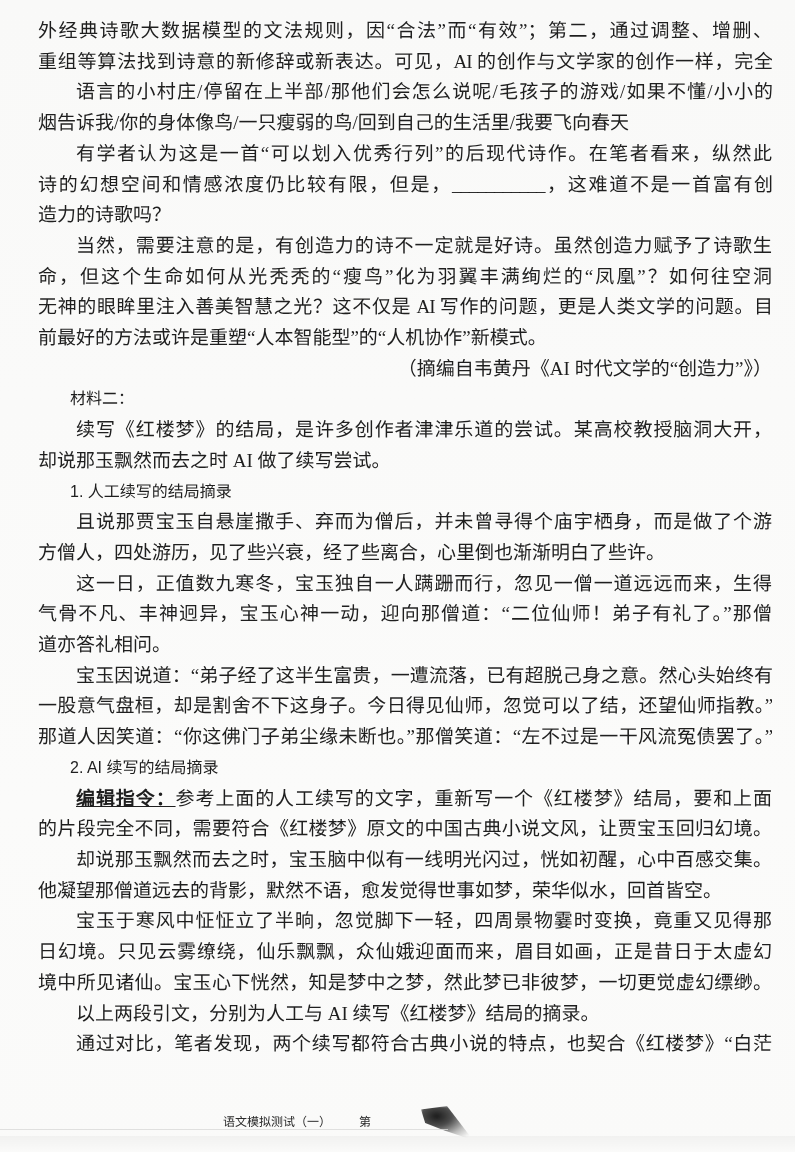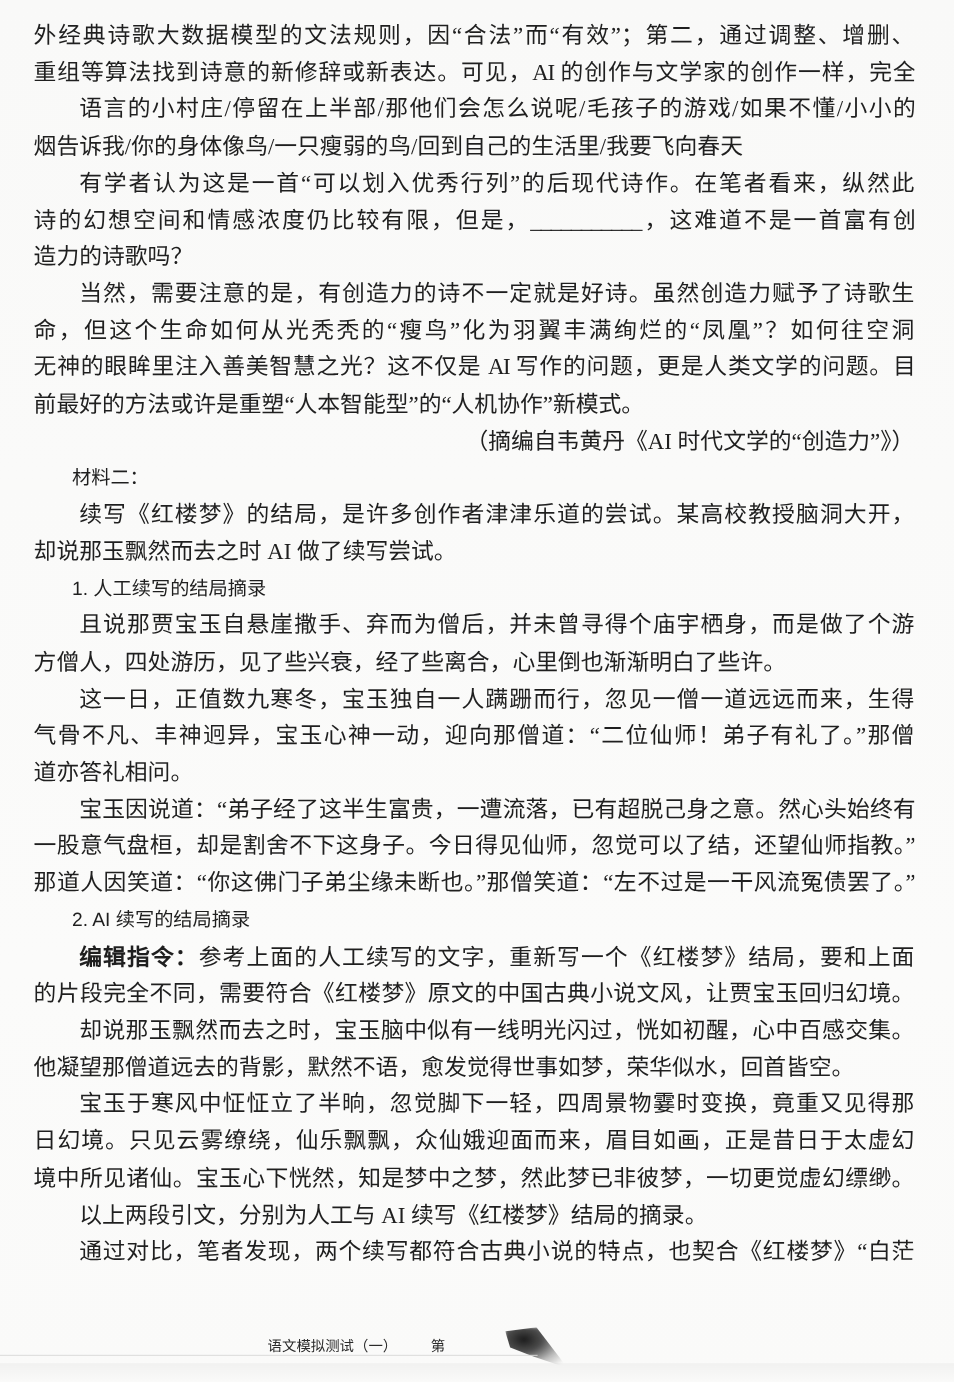--- a/index.html
+++ b/index.html
@@ -15,41 +15,41 @@
     color: #1f1f1f;
   }
   .page {
     position: relative;
     width: 795px;
     height: 1152px;
     background: linear-gradient(180deg, #f9f9f8 0%, #fbfbfa 70%, #fafaf9 100%);
   }
   .text-block {
     position: absolute;
-    left: 28px;
+    left: 38px;
     top: 16px;
     width: 734px;
   }
   .ln {
     font-size: 19px;
     line-height: 30.7px;
     white-space: nowrap;
     text-align: justify;
     text-align-last: justify;
     overflow: hidden;
   }
   .ln.e, .ln.ie, .ln.h { text-align-last: left; }
   .ln.ji, .ln.ie, .ln.h { text-indent: 2em; }
   .ln.r { text-align-last: right; }
   .ln.h {
     font-weight: normal;
     font-family: "Liberation Sans", "DejaVu Sans", sans-serif;
     font-size: 16px;
   }
-  .ln b { font-weight: bold; }
+  .ln b { font-weight: bold; text-decoration: underline; }
   .ln.squeeze { letter-spacing: -1.1px; }
   .footer {
     position: absolute;
     top: 1110px;
     left: 223px;
     font-size: 12px;
     line-height: 24px;
     color: #2a2a2a;
     white-space: nowrap;
   }

